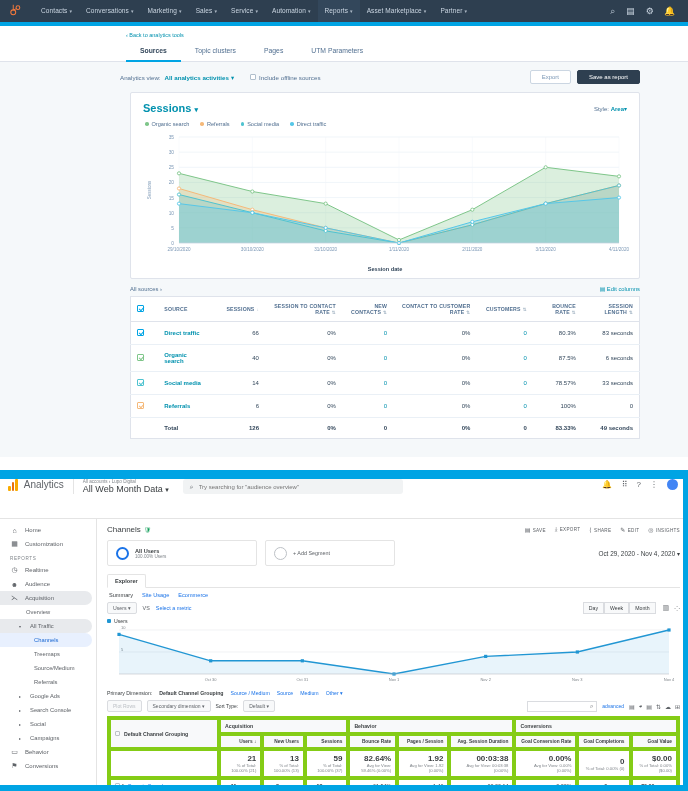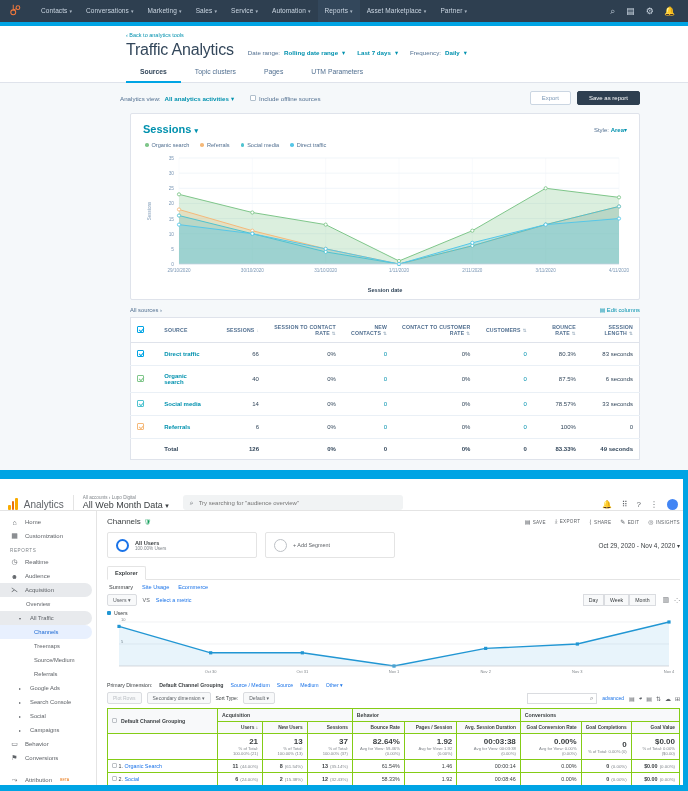--- a/index.html
+++ b/index.html
@@ -66,21 +66,21 @@
   .cbx.green{border-color:#7fc68a;} .cbx.green:after{border-color:#7fc68a;}
   .cbx.teal{border-color:#4fc3d0;} .cbx.teal:after{border-color:#4fc3d0;}
   .cbx.orange{border-color:#f5b97a;} .cbx.orange:after{border-color:#f5b97a;}
   .sort-ic { font-size:4.5px; color:#b0bfcc; margin-left:2px;}
 
   
   #divider { height:9px; background:#00a4e4; }
 
   
   #ga-panel { position:relative; width:688px; height:312px; background:#fff; font-size:6px; color:#4a4a4a; overflow:hidden;}
-  .ga-top { height:32px; border-bottom:1px solid #e4e4e4; display:flex; align-items:flex-end; padding:0 8px; background:#fff;}
+  .ga-top { height:40px; border-bottom:1px solid #e4e4e4; display:flex; align-items:flex-start; padding:0 8px; background:#fff;}
   .ga-logo { display:flex; align-items:flex-end; gap:1px; height:12px; margin-right:6px;}
   .ga-logo i { display:block; width:2.6px; border-radius:1px; }
   .ga-brand { font-size:10px; color:#5f6368; font-weight:400; margin-right:9px;}
   .ga-acct { padding-left:9px; border-left:1px solid #e4e4e4; }
   .ga-acct .p { font-size:4.6px; color:#80868b; }
   .ga-acct .n { font-size:9px; color:#3c4043; }
   .ga-search { margin-left:14px; width:220px; height:15px; background:#f1f3f4; border-radius:3px; display:flex;align-items:center; padding:0 7px; gap:5px;}
   .ga-search input { border:0; background:transparent; outline:none; font-size:6px; color:#5f6368; font-family:"Liberation Sans",sans-serif; width:100%;}
   .ga-top-right { margin-left:auto; display:flex; align-items:center; gap:9px; padding-right:2px;}
   .ga-avatar { width:11px;height:11px;border-radius:50%;background:#4285f4;}
@@ -132,21 +132,21 @@
   .ga-pdim b { font-weight:700; }
   .ga-pdim a { color:#1a73e8; }
   .ga-ctrlrow { display:flex; align-items:center; gap:5px; margin-top:4px;}
   .ga-ctrl { border:1px solid #dadce0; background:#f8f9fa; border-radius:2px; font-size:5px; color:#5f6368; padding:2px 5px;}
   .ga-ctrl.dim { color:#bdc1c6; }
   .ga-searchbox { margin-left:auto; display:flex; align-items:center; gap:5px;}
   .ga-sbox { width:70px; height:11px; border:1px solid #dadce0; background:#fff; display:flex; align-items:center; justify-content:flex-end; padding-right:3px; font-size:6px; color:#5f6368;}
   .ga-icons2 { display:flex; gap:4px; font-size:6px; color:#5f6368; }
 
   .ga-table { width:100%; border-collapse:collapse; margin-top:4px; }
-  .ga-table th, .ga-table td { border:1px solid #84cc16; }
+  .ga-table th, .ga-table td { border:4px solid #84cc16; }
   .ga-grp { background:#f8f9fa; font-size:5.2px; font-weight:700; color:#3c4043; text-align:left; padding:3px 4px;}
   .ga-colh { background:#f8f9fa; font-size:4.8px; font-weight:700; color:#3c4043; text-align:right; padding:3px 4px; white-space:nowrap;}
   .ga-table td { font-size:5.4px; text-align:right; padding:3px 4px; color:#3c4043; }
   .ga-table td.l { text-align:left; }
   .ga-tot { font-size:8px; font-weight:700; color:#3c4043; }
   .ga-sub { font-size:4.2px; color:#80868b; display:block; }
   .ga-pct { font-size:4.4px; color:#80868b; margin-left:2px;}
   .ga-rowlink { color:#1a73e8; }
   .ga-cb { width:5px;height:5px;border:1px solid #bdc1c6;display:inline-block;border-radius:1px;}
   .ga-blue-bottom { position:absolute; left:0; bottom:0; width:688px; height:6px; background:#00a4e4; }
@@ -181,33 +181,20 @@
       <span>▤</span>
       <span>⚙</span>
       <span>🔔</span>
     </div>
   </div>
 
   <div class="hs-blue-edge-top"></div>
 
   <div class="hs-white-area">
     <div class="hs-backlink">‹ Back to analytics tools</div>
-    <div class="hs-title-row">
-      <div class="hs-title">Traffic Analytics</div>
-      <div class="hs-meta">
-        <span>Date range:</span>
-        <b>Rolling date range</b>
-          <span style="color:#0091ae">▾</span>
-        <b style="margin-left:8px">Last 7 days</b>
-          <span style="color:#0091ae">▾</span>
-        <span style="margin-left:8px">Frequency:</span>
-        <b>Daily</b>
-          <span style="color:#0091ae">▾</span>
-      </div>
-    </div>
     <div class="hs-tabs">
       <div class="hs-tab active">Sources</div>
       <div class="hs-tab">Topic clusters</div>
       <div class="hs-tab">Pages</div>
       <div class="hs-tab">UTM Parameters</div>
     </div>
     <div class="hs-tabs-underline"></div>
   </div>
 
   <div class="hs-body">
@@ -642,21 +629,21 @@
             <th class="ga-colh"><span>Goal Conversion Rate</span></th>
             <th class="ga-colh"><span>Goal Completions</span></th>
             <th class="ga-colh"><span>Goal Value</span></th>
           </tr>
         </thead>
         <tbody>
           <tr>
             <td class="l"></td>
             <td><span class="ga-tot">21</span><span class="ga-sub">% of Total: 100.00% (21)</span></td>
             <td><span class="ga-tot">13</span><span class="ga-sub">% of Total: 100.00% (13)</span></td>
-            <td><span class="ga-tot">37</span><span class="ga-sub">% of Total: 100.00% (37)</span></td>
+            <td><span class="ga-tot">59</span><span class="ga-sub">% of Total: 100.00% (37)</span></td>
             <td><span class="ga-tot">82.64%</span><span class="ga-sub">Avg for View: 59.46% (0.00%)</span></td>
             <td><span class="ga-tot">1.92</span><span class="ga-sub">Avg for View: 1.92 (0.00%)</span></td>
             <td><span class="ga-tot">00:03:38</span><span class="ga-sub">Avg for View: 00:03:38 (0.00%)</span></td>
             <td><span class="ga-tot">0.00%</span><span class="ga-sub">Avg for View: 0.00% (0.00%)</span></td>
             <td><span class="ga-tot">0</span><span class="ga-sub">% of Total: 0.00% (0)</span></td>
             <td><span class="ga-tot">$0.00</span><span class="ga-sub">% of Total: 0.00% ($0.00)</span></td>
           </tr>
           <tr>
             <td class="l"><span class="ga-cb"></span> <span>1.</span> <span class="ga-rowlink">Organic Search</span></td>
             <td><b>11</b><span class="ga-pct">(44.00%)</span></td>

